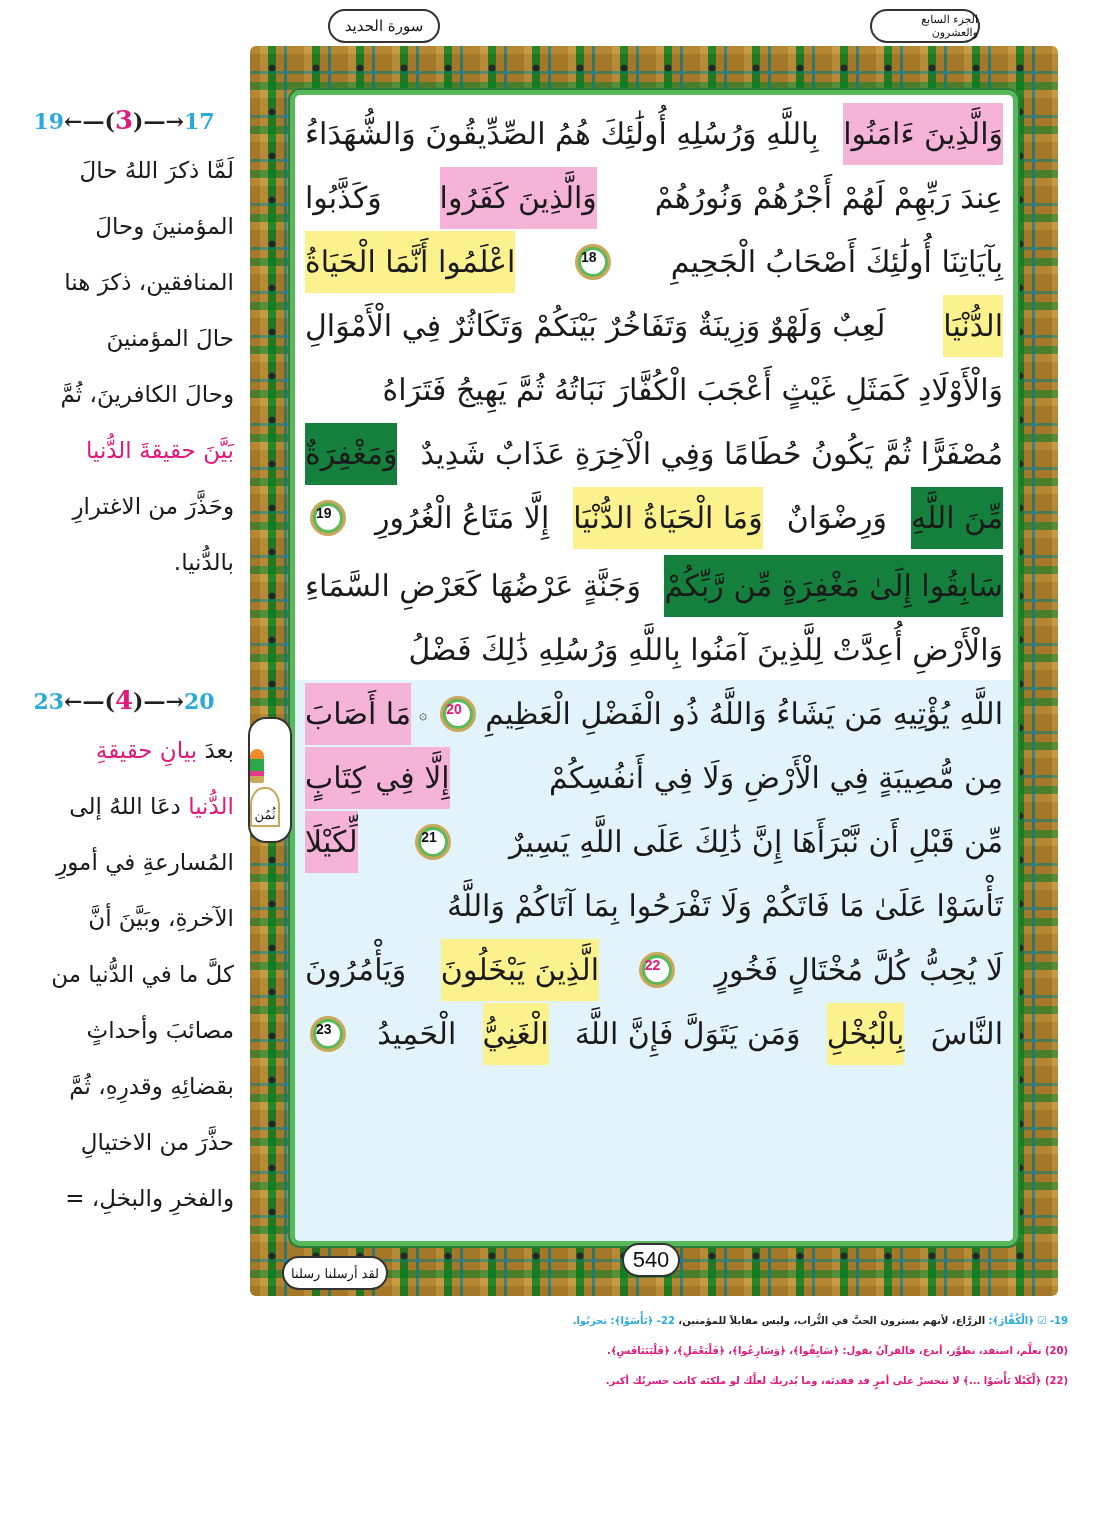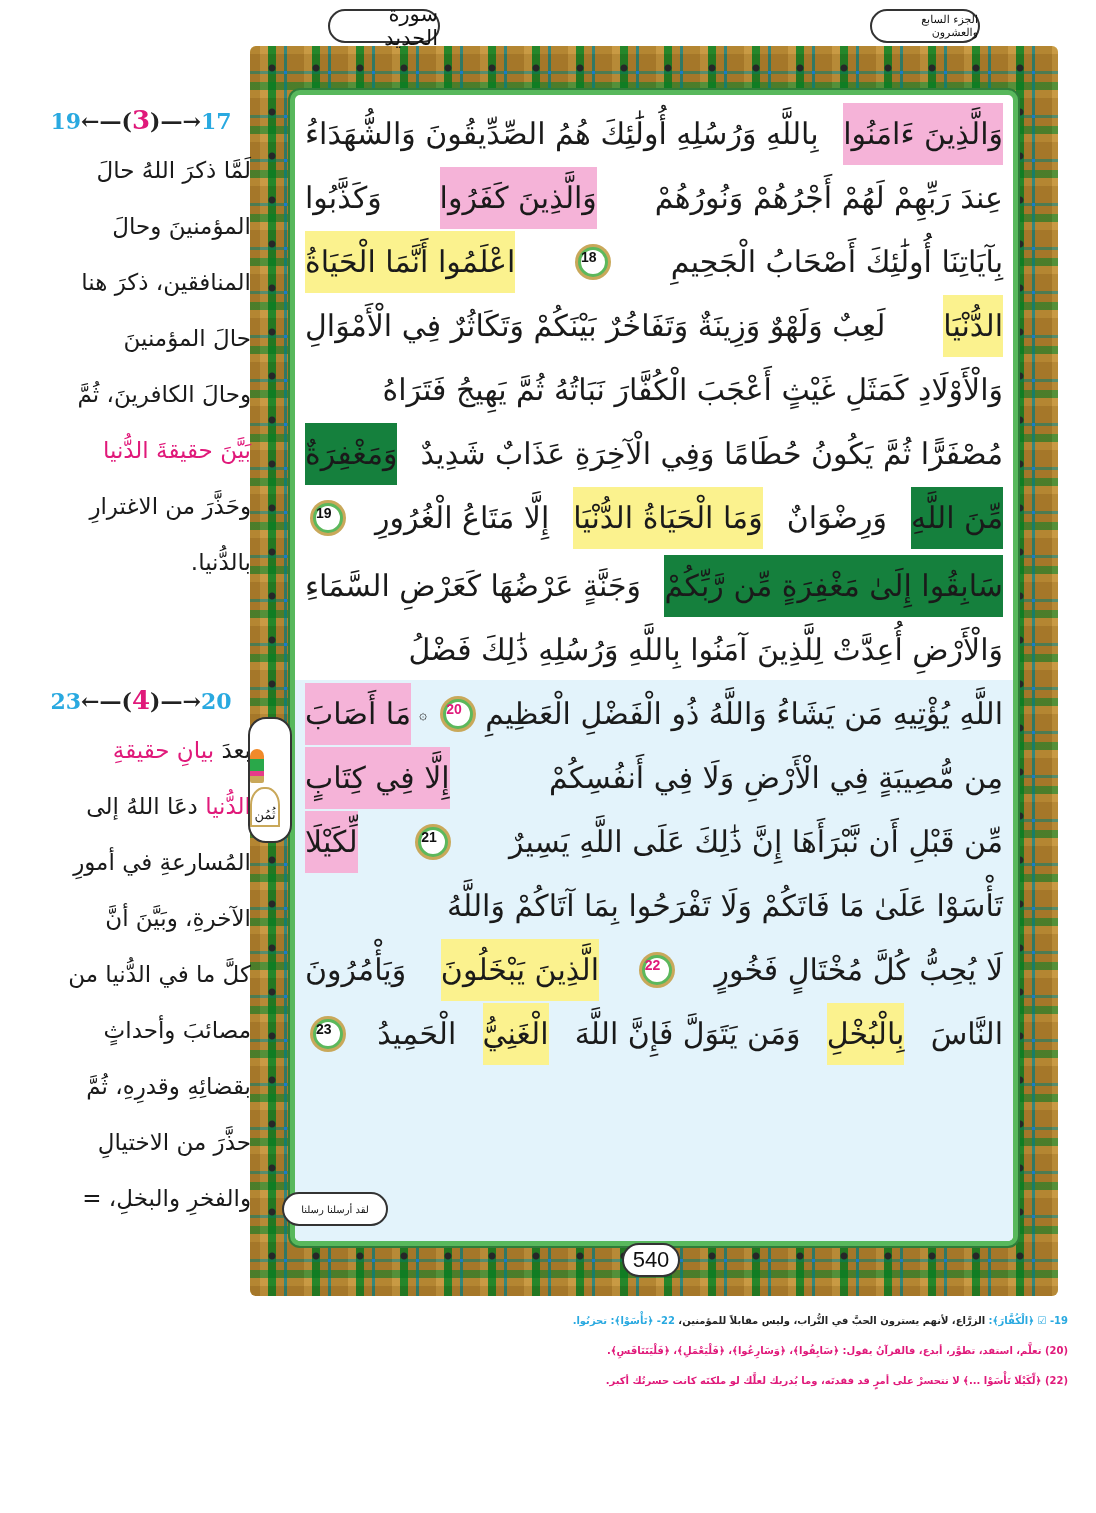--- a/index.html
+++ b/index.html
@@ -25,27 +25,27 @@
     position: absolute; left: 40px; top: 44px; right: 40px; bottom: 50px;
     border: 5px solid #58b85c; border-radius: 10px; background: #ffffff;
     box-shadow: 0 0 0 2px #2f7d3a;
     overflow: hidden;
   }
 
   
   .cartouche {
     position: absolute; height: 34px; background: #fff; border: 2px solid #333;
     border-radius: 18px; display: flex; align-items: center; justify-content: center;
-    font-family: "DejaVu Serif", serif; font-size: 21px; color: #111; z-index: 3;
+    font-family: "DejaVu Serif", serif; font-size: 15px; color: #111; z-index: 3;
     direction: rtl;
   }
   .cart-surah { left: 328px; top: 9px; width: 112px; }
   .cart-juz   { left: 870px; top: 9px; width: 110px; font-size: 11px; }
   .cart-page  { left: 622px; top: 1243px; width: 36px; height: 34px; font-family: "Liberation Sans", sans-serif; font-size: 22px; }
-  .cart-quarter { left: 282px; top: 1192px; width: 106px; font-size: 10px; }
+  .cart-quarter { left: 282px; top: 1256px; width: 106px; font-size: 13px; }
 
   
   .quran {
     position: absolute; left: 0; top: 0; right: 0; bottom: 0;
     direction: rtl;
     font-family: "DejaVu Serif", serif;
   }
   .line {
     position: absolute; left: 0; right: 0; height: 62px;
     display: flex; align-items: center; justify-content: space-between;
@@ -63,21 +63,21 @@
     background: #fff; border: 3px solid #5cb85c; box-shadow: 0 0 0 3px #c9a85a;
     font-family: "Liberation Sans", sans-serif; font-size: 14px; font-weight: bold;
     margin: 0 8px; direction: ltr; line-height: 1;
   }
   .ayah-marker.pink { color: #e0197a; }
   .ayah-marker.dark { color: #111; }
   .hizb-star { font-size: 14px; color: #333; margin: 0 4px; }
 
   
   .side {
-    position: absolute; left: 31px; width: 220px;
+    position: absolute; left: 14px; width: 220px;
     direction: rtl; text-align: right;
     font-family: "DejaVu Sans", sans-serif; font-size: 23px; color: #1a1a1a;
   }
   .side .range {
     direction: ltr; text-align: center; font-family: "DejaVu Serif", serif; font-weight: bold;
     font-size: 22px; height: 40px; line-height: 40px; margin-bottom: 2px;
   }
   .range .n { color: #29a9e0; }
   .range .k { color: #e0197a; font-size: 26px; }
   .range .p { color: #222; }

